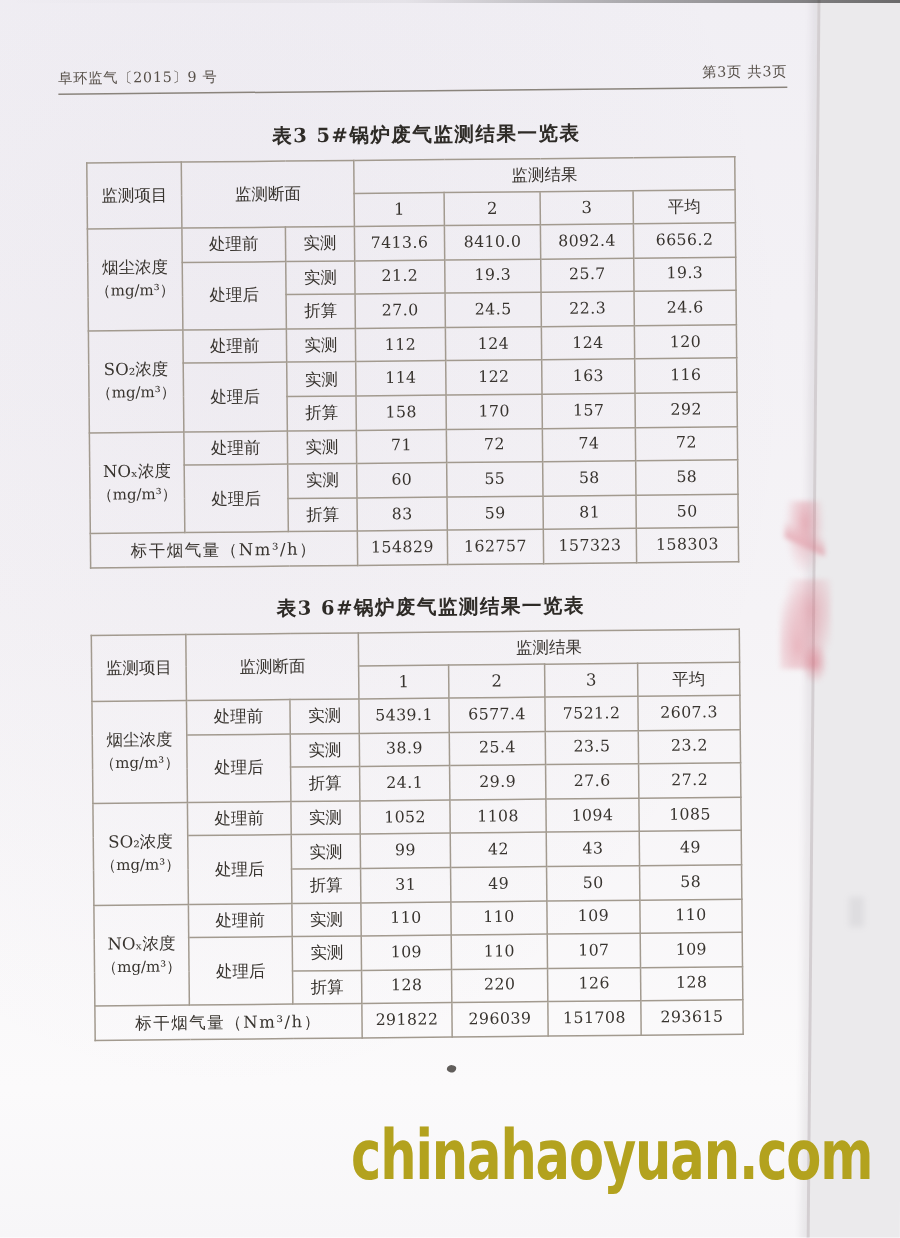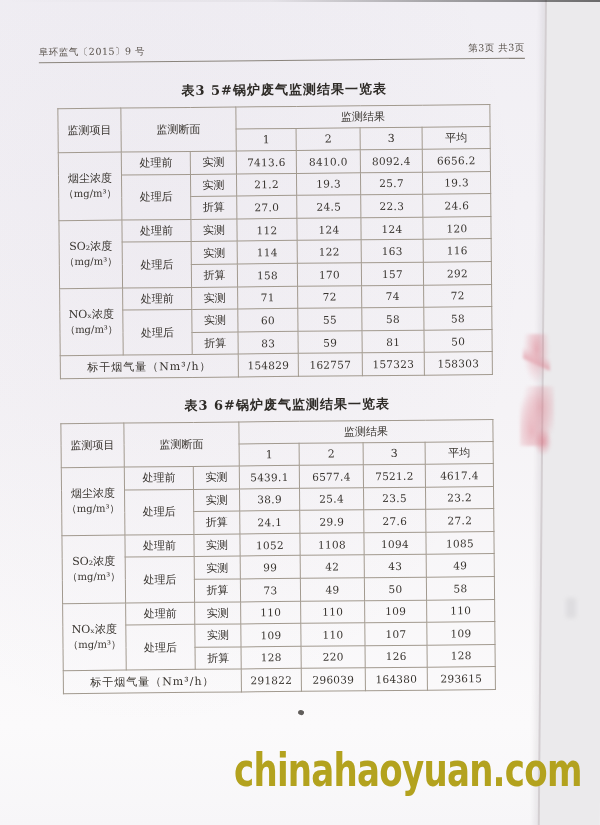--- a/index.html
+++ b/index.html
@@ -233,21 +233,21 @@
             <tr>
               <td rowspan="3">
                 <div>烟尘浓度</div>
                 <div class="unit">（mg/m³）</div>
               </td>
               <td rowspan="1">处理前</td>
               <td>实测</td>
               <td class="num">5439.1</td>
               <td class="num">6577.4</td>
               <td class="num">7521.2</td>
-              <td class="num">4617.4</td>
+              <td class="num">2607.3</td>
             </tr>
             <tr>
               <td rowspan="2">处理后</td>
               <td>实测</td>
               <td class="num">38.9</td>
               <td class="num">25.4</td>
               <td class="num">23.5</td>
               <td class="num">23.2</td>
             </tr>
             <tr>
@@ -272,21 +272,21 @@
             <tr>
               <td rowspan="2">处理后</td>
               <td>实测</td>
               <td class="num">99</td>
               <td class="num">42</td>
               <td class="num">43</td>
               <td class="num">49</td>
             </tr>
             <tr>
               <td>折算</td>
-              <td class="num">73</td>
+              <td class="num">31</td>
               <td class="num">49</td>
               <td class="num">50</td>
               <td class="num">58</td>
             </tr>
             <tr>
               <td rowspan="3">
                 <div>NOₓ浓度</div>
                 <div class="unit">（mg/m³）</div>
               </td>
               <td rowspan="1">处理前</td>
@@ -308,21 +308,21 @@
               <td>折算</td>
               <td class="num">128</td>
               <td class="num">220</td>
               <td class="num">126</td>
               <td class="num">128</td>
             </tr>
             <tr>
               <td colspan="3" class="flow-label">标干烟气量（Nm³/h）</td>
               <td class="num">291822</td>
               <td class="num">296039</td>
-              <td class="num">164380</td>
+              <td class="num">151708</td>
               <td class="num">293615</td>
             </tr>
           </tbody>
     </table>
   </div>
 </div>
 </div>
 
 <div class="stamp stamp-1"></div>
 <div class="stamp stamp-2"></div>

